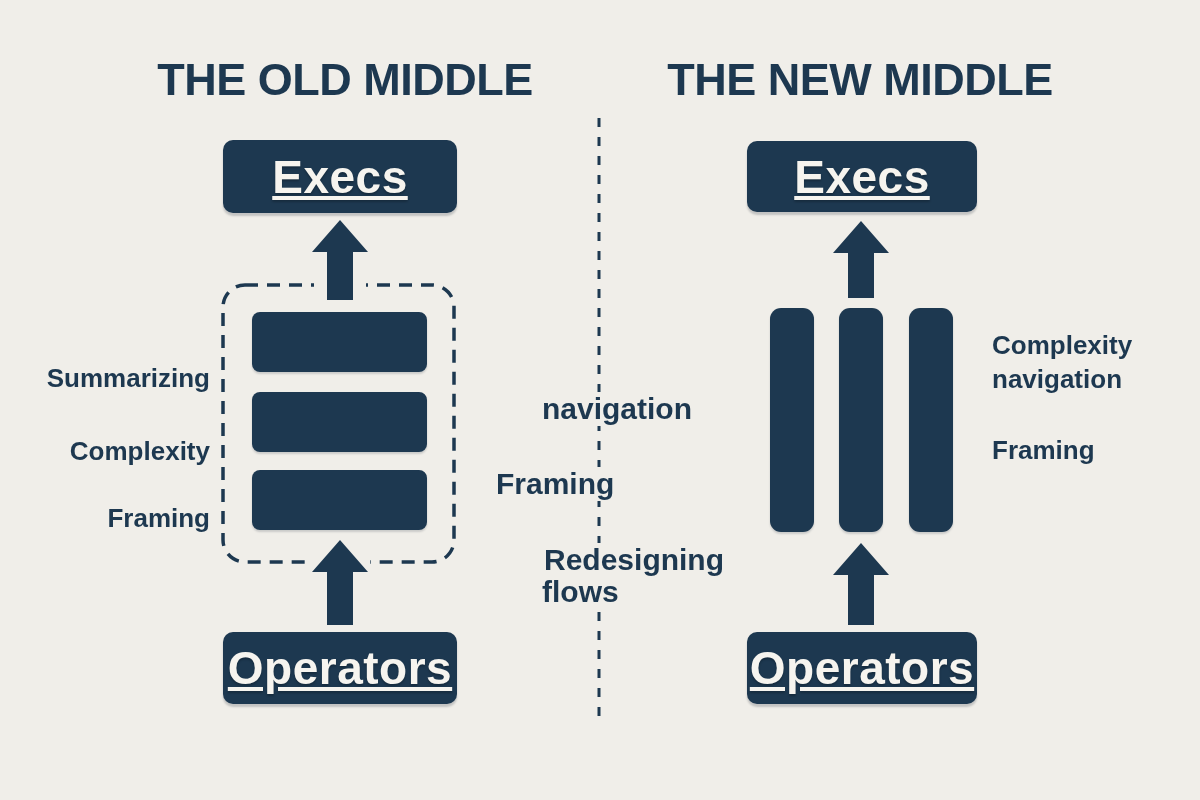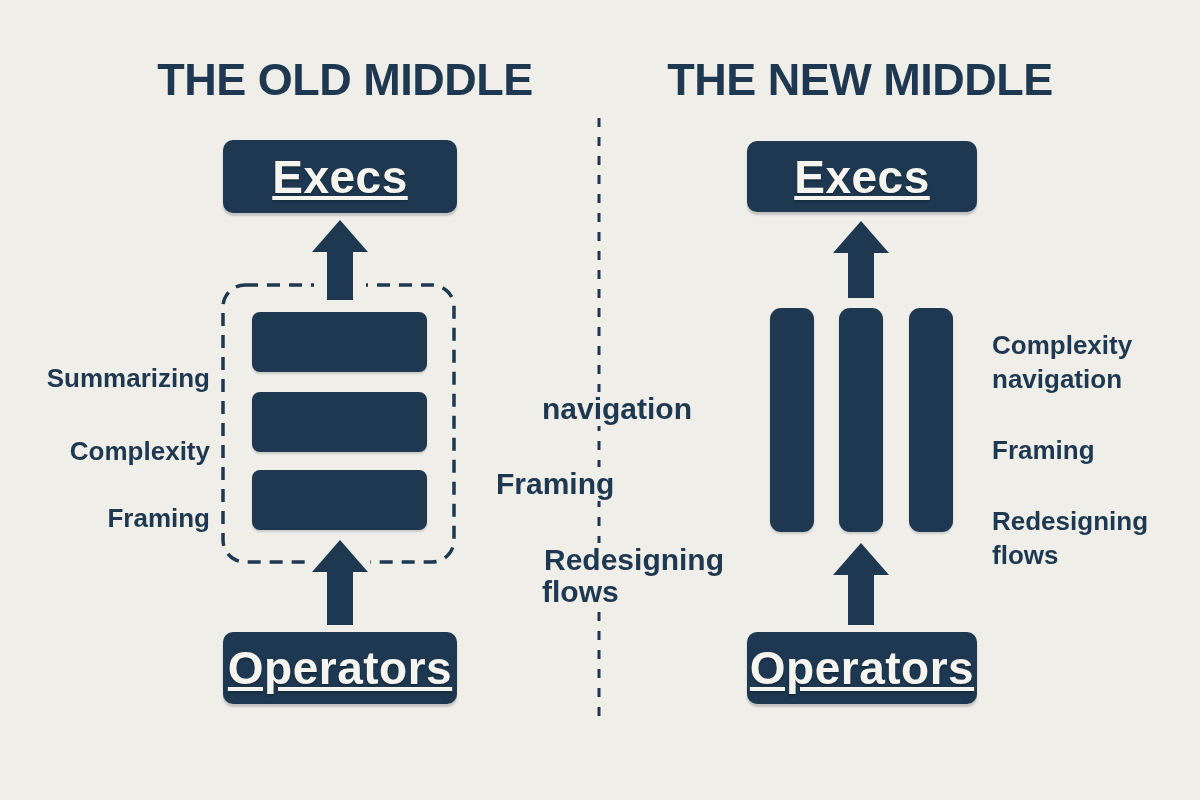--- a/index.html
+++ b/index.html
@@ -152,21 +152,20 @@
     <div class="head"></div>
     <div class="shaft" style="height:45px;"></div>
   </div>
 
   <div class="vbar" style="left:770px;"></div>
   <div class="vbar" style="left:839px;"></div>
   <div class="vbar" style="left:909px;"></div>
 
   <div class="side-label right-col" style="top:328px;">Complexity navigation</div>
   <div class="side-label right-col" style="top:433px;">Framing</div>
-  <div class="side-label right-col" style="top:504px;">Redesigning flows</div>
 
   <div class="arrow" style="left:833px;top:543px;">
     <div class="head"></div>
     <div class="shaft" style="height:50px;"></div>
   </div>
 
   <div class="node-box" style="left:747px;top:632px;width:230px;height:72px;">
     <span class="node-label">Operators</span>
   </div>
 

